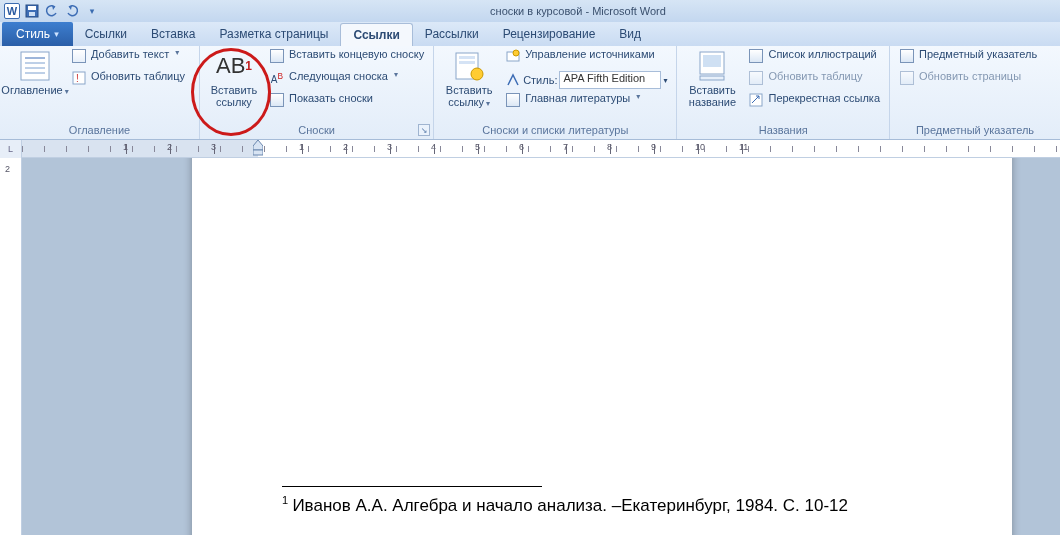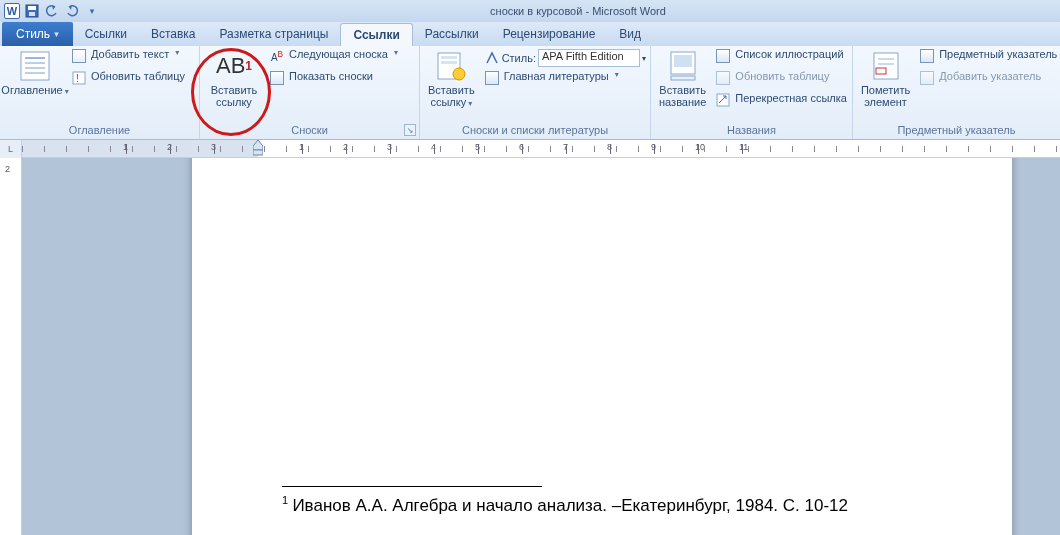--- a/index.html
+++ b/index.html
@@ -141,20 +141,26 @@
   <div class="group" style="min-width:220px;">
     <div class="group-body">
       <div class="bigbtn" style="width:56px;">
         <div class="ico" style="font-family:'Times New Roman',serif;">
             <span style="font-size:22px;color:#333;">AB</span>
             <sup style="color:#c02020;font-size:12px;font-weight:bold;">1</sup>
           </div>
         <div class="lbl"><span>Вставить</span><br><span>ссылку</span></div>
       </div>
       <div class="col">
+        <div class="smallbtn">
+            <span class="si">
+              <span class="sq"></span>
+            </span>
+            <span>Вставить концевую сноску</span>
+          </div>
         <div class="smallbtn dd">
             <span class="si">
               <span style="font-size:10px;">A<sup style="color:#c22;">B</sup></span>
             </span>
             <span>Следующая сноска</span>
           </div>
         <div class="smallbtn">
             <span class="si">
               <span class="sq"></span>
             </span>
@@ -173,20 +179,29 @@
             <svg width="32" height="32">
               <rect x="3" y="3" width="22" height="26" fill="#fff" stroke="#8aa6c9"></rect>
               <rect x="6" y="6" width="16" height="3" fill="#d5e3f5"></rect>
               <rect x="6" y="11" width="16" height="3" fill="#d5e3f5"></rect>
               <circle cx="24" cy="24" r="6" fill="#fc3" stroke="#c90"></circle>
             </svg>
           </div>
         <div class="lbl dd"><span>Вставить</span><br><span>ссылку</span></div>
       </div>
       <div class="col">
+        <div class="smallbtn">
+            <span class="si">
+              <svg width="14" height="14">
+                <rect x="1" y="3" width="12" height="9" fill="#fff" stroke="#8aa6c9"></rect>
+                <circle cx="10" cy="4" r="3" fill="#fc3" stroke="#c90"></circle>
+              </svg>
+            </span>
+            <span>Управление источниками</span>
+          </div>
         <div class="smallbtn stylebox">
           <span class="si">
               <svg width="14" height="14">
                 <path d="M2 12 L7 2 L12 12" fill="none" stroke="#3d6db5" stroke-width="1.5"></path>
               </svg>
             </span>
           <span>Стиль:</span>
           <span class="styleinput">APA Fifth Edition</span>
             <span style="font-size:8px;">▾</span>
         </div>
@@ -236,43 +251,32 @@
             </span>
             <span>Перекрестная ссылка</span>
           </div>
       </div>
     </div>
     <div class="group-label">Названия</div>
   </div>
 
   <div class="group" style="min-width:170px; border-right:none;">
     <div class="group-body">
-      <div class="bigbtn">
-        <div class="ico">
-            <svg width="32" height="32">
-              <rect x="4" y="3" width="24" height="26" fill="#fff" stroke="#8aa6c9"></rect>
-              <line x1="8" y1="9" x2="24" y2="9" stroke="#9ab4d6"></line>
-              <line x1="8" y1="14" x2="24" y2="14" stroke="#9ab4d6"></line>
-              <rect x="6" y="18" width="10" height="6" fill="none" stroke="#c33"></rect>
-            </svg>
-          </div>
-        <div class="lbl"><span>Пометить</span><br><span>элемент</span></div>
-      </div>
       <div class="col">
         <div class="smallbtn">
             <span class="si">
               <span class="sq"></span>
             </span>
             <span>Предметный указатель</span>
           </div>
         <div class="smallbtn" style="opacity:.55;">
             <span class="si">
               <span class="sq"></span>
             </span>
-            <span>Добавить указатель</span>
+            <span>Обновить страницы</span>
           </div>
       </div>
     </div>
     <div class="group-label">Предметный указатель</div>
   </div>
 
   <div class="redcircle" style="left:191px; top:2px; width:80px; height:88px;"></div>
 </div>
 
 <div class="hruler-wrap">

